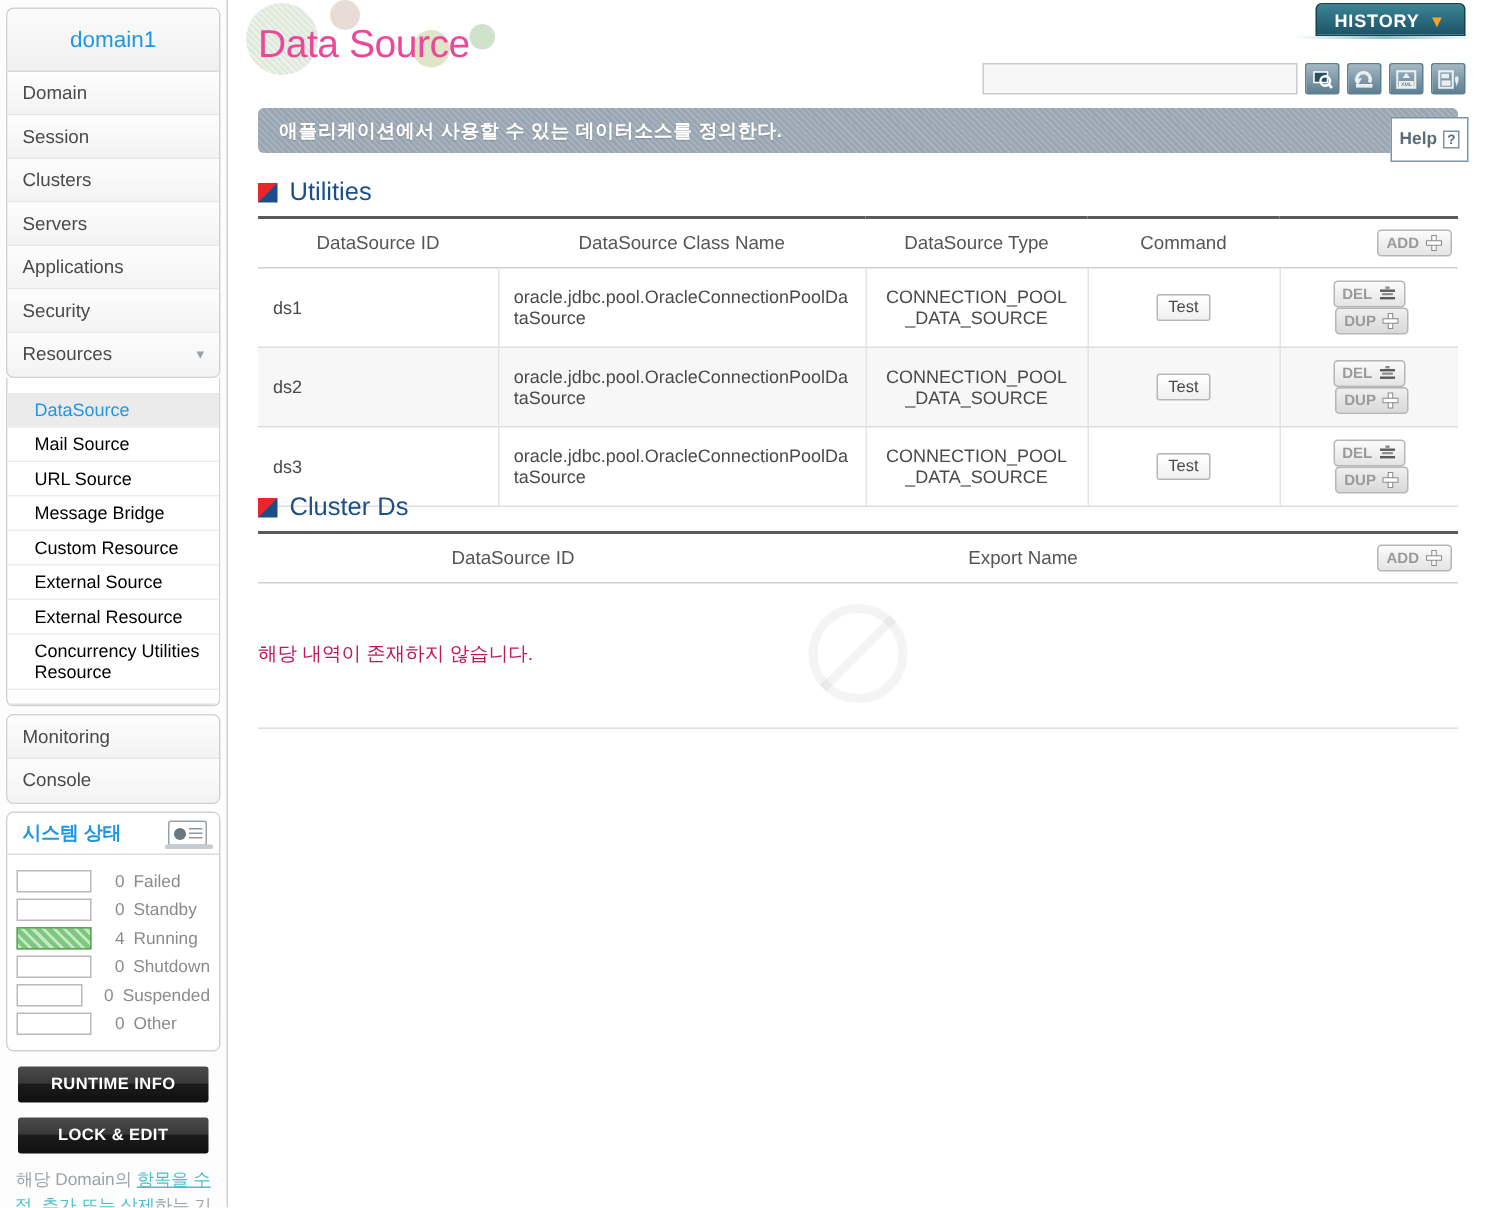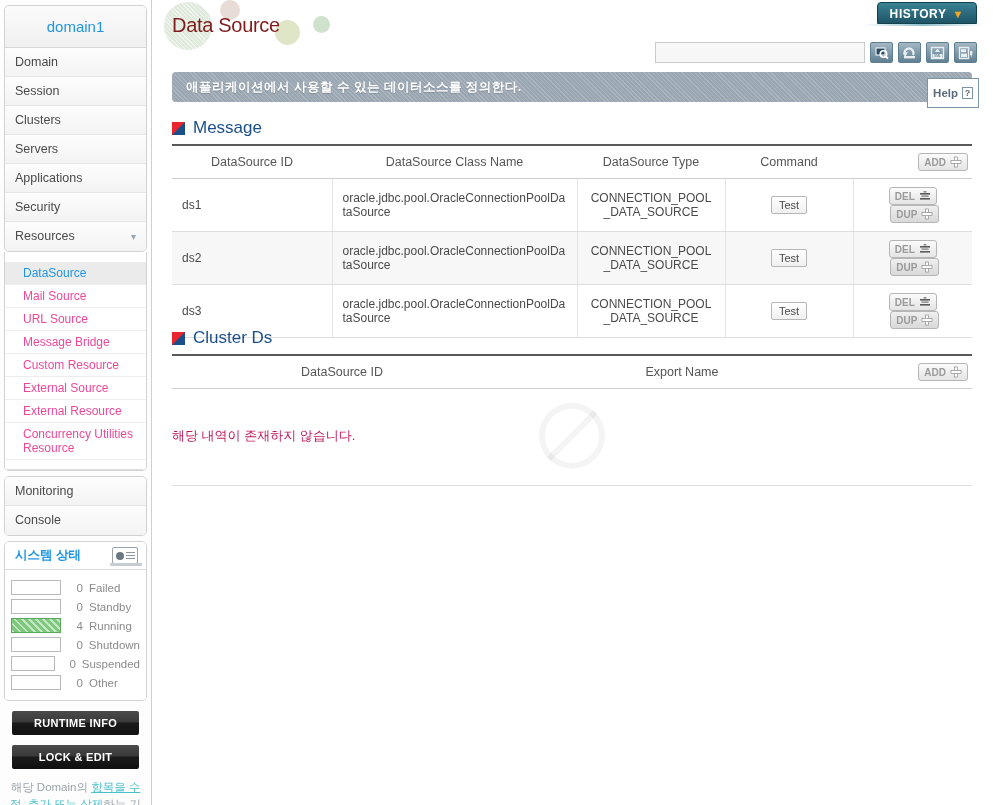--- a/index.html
+++ b/index.html
@@ -47,21 +47,21 @@
   .nav-item:last-child { border-bottom: none; }
   .nav-item .chev {
     position: absolute; right: 10px; top: 0;
     font-size: 10px; color: #9aa3aa;
   }
   .sub-wrap { background: #fff; margin-top: 10px; }
   .sub-item {
     min-height: 22px; line-height: 22px;
     padding: 0 10px 0 18px;
     font-size: 12px;
-    color: #ec4899;
+    color: #000000;
     border-bottom: 1px solid #ededed;
     cursor: pointer;
   }
   .sub-item.sel { background: #ebebeb; color: #2196e3; }
   .sub-item.two-line { line-height: 14px; padding-top: 4px; padding-bottom: 4px; }
   .sub-spacer { height: 10px; border-bottom: 1px solid #e0e0e0; }
 
   .sysstat-head {
     height: 28px;
     display: flex; align-items: center; justify-content: space-between;
@@ -118,21 +118,21 @@
   }
   .side-note a { color:#49c0c8; text-decoration: underline; }
 
   
   #main { position:absolute; left:152px; top:0; width:841px; height:805px; }
 
   .page-head { position:relative; height:66px; }
   .blob { position:absolute; border-radius:50%; }
   .page-title {
     position:absolute; left:20px; top:14px;
-    font-size:20px; color:#7f1d1d; letter-spacing:-.3px;
+    font-size:26px; color:#ec4899; letter-spacing:-.3px;
   }
 
   .history-tab {
     position:absolute; right:16px; top:2px;
     padding: 0 12px;
     height: 22px; line-height:22px;
     border-radius: 4px 4px 0 0;
     background: linear-gradient(to bottom,#3b8494 0%,#2c6b7d 50%,#1d5466 100%);
     color:#fff; font-size:12px; font-weight:bold; letter-spacing:.6px;
     border:1px solid #14414f;
@@ -400,21 +400,21 @@
       <span>애플리케이션에서 사용할 수 있는 데이터소스를 정의한다.</span>
     </div>
     <div class="help-btn">
       <span>Help</span>
       <span class="qm">?</span>
     </div>
 
     <div class="section" style="top:118px;">
       <div class="sec-head">
         <span class="sec-ico"></span>
-        <span class="sec-title">Message</span>
+        <span class="sec-title">Utilities</span>
       </div>
       <table class="grid">
         <colgroup>
           <col style="width:160px">
             <col style="width:245px">
             <col style="width:148px">
             <col style="width:128px">
             <col style="width:119px">
         </colgroup>
         <thead>

